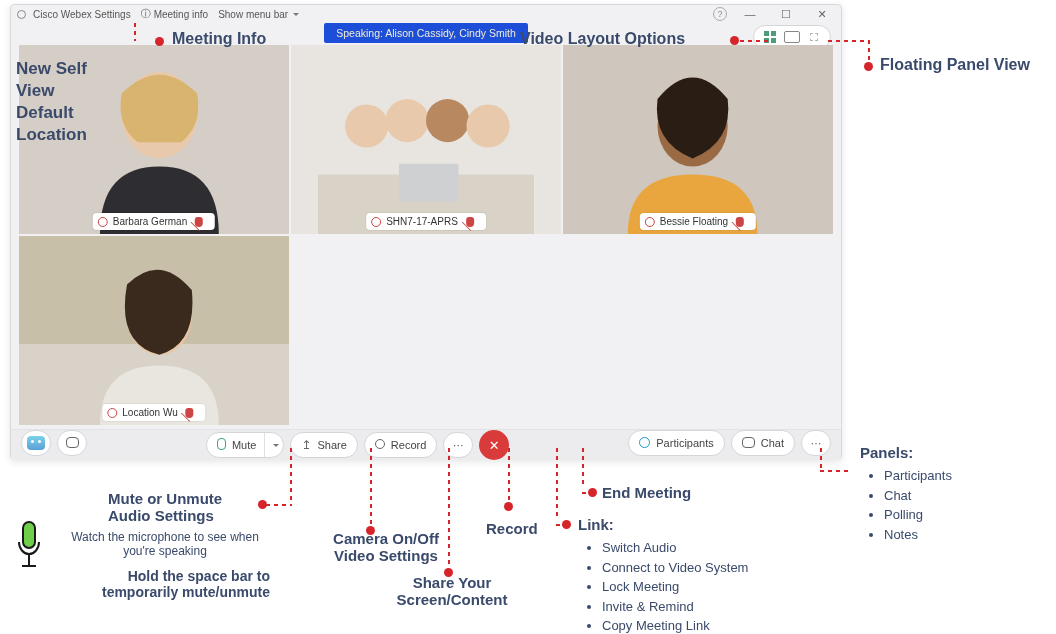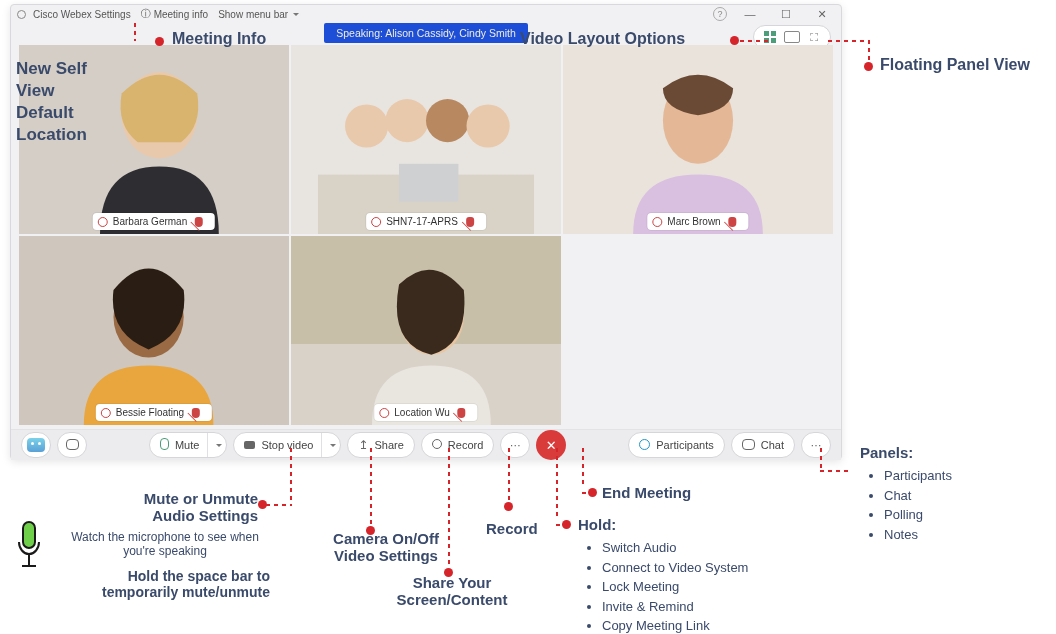--- a/index.html
+++ b/index.html
@@ -82,21 +82,21 @@
   .nameplate .mute{width:8px;height:10px;background:#c44;border-radius:3px 3px 4px 4px;position:relative;}
   .nameplate .mute::after{content:"";position:absolute;left:-2px;top:-1px;width:12px;height:12px;border-left:1.5px solid #c44;transform:rotate(-45deg);}
 
   .selfview-label{
     position:absolute; left:16px; top:58px;
     font-size:17px; font-weight:700; color:#3a4a6b; line-height:1.3;
   }
 
   .bottombar{
     height:44px;
-    display:flex; align-items:center; padding:0 10px; gap:8px;
+    display:flex; align-items:flex-start; padding:0 10px; gap:8px;
     border-top:1px solid #e3e3e6; background:#ececef;
   }
   .left-cluster, .right-cluster{display:flex;gap:6px;}
   .center-cluster{flex:1;display:flex;justify-content:center;gap:6px;align-items:center;}
   .pill{
     background:#fff;border:1px solid #d6d6da;border-radius:16px;
     height:26px;padding:0 10px;display:flex;align-items:center;gap:6px;
     font-size:11px;color:#444;
   }
   .pill.split{padding-right:4px;}
@@ -184,33 +184,20 @@
           <rect x="40" y="44" width="22" height="14" fill="#cfd0d2"></rect>
         </svg>
       <div class="nameplate">
           <span class="ring"></span>
           <span>SHN7-17-APRS</span>
           <span class="mute"></span>
         </div>
     </div>
     <div class="tile">
       <svg viewBox="0 0 100 70">
-          <rect width="100" height="70" fill="#e9e3dc"></rect>
-          <ellipse cx="50" cy="28" rx="13" ry="16" fill="#e4b896"></ellipse>
-          <path d="M26 70 Q26 48 50 48 Q74 48 74 70Z" fill="#d9bfe0"></path>
-          <path d="M37 16 Q50 6 63 16 Q63 24 50 26 Q37 24 37 16Z" fill="#6a4a34"></path>
-        </svg>
-      <div class="nameplate">
-          <span class="ring"></span>
-          <span>Marc Brown</span>
-          <span class="mute"></span>
-        </div>
-    </div>
-    <div class="tile">
-      <svg viewBox="0 0 100 70">
           <rect width="100" height="70" fill="#cfc7bd"></rect>
           <ellipse cx="48" cy="30" rx="13" ry="15" fill="#9a6a44"></ellipse>
           <path d="M24 70 Q24 48 48 48 Q72 48 72 70Z" fill="#e9a63e"></path>
           <path d="M35 20 Q48 4 61 20 Q63 36 48 42 Q33 36 35 20Z" fill="#2a1d14"></path>
         </svg>
       <div class="nameplate">
           <span class="ring"></span>
           <span>Bessie Floating</span>
           <span class="mute"></span>
         </div>
@@ -239,25 +226,20 @@
       <div class="pill iconbtn">
           <span class="chat-ico"></span>
         </div>
     </div>
     <div class="center-cluster">
       <div class="pill split">
           <span class="mic-ico"></span>
           <span>Mute</span>
           <span class="caret chev-down"></span>
         </div>
-      <div class="pill split">
-          <span class="cam-ico"></span>
-          <span>Stop video</span>
-          <span class="caret chev-down"></span>
-        </div>
       <div class="pill">
           <span class="share-ico"></span>
           <span>Share</span>
         </div>
       <div class="pill">
           <span class="rec-ico"></span>
           <span>Record</span>
         </div>
       <div class="pill iconbtn">
           <span class="dots-ico"></span>
@@ -318,30 +300,30 @@
 <div class="reddot" style="left:562px;top:520px;"></div>
 <div class="redline h" style="left:556px;top:524px;width:12px;"></div>
 
 <div class="redline" style="left:582px;top:448px;height:40px;"></div>
 <div class="reddot" style="left:588px;top:488px;"></div>
 <div class="redline h" style="left:582px;top:492px;width:12px;"></div>
 
 <div class="redline" style="left:820px;top:448px;height:22px;"></div>
 <div class="redline h" style="left:820px;top:470px;width:30px;"></div>
 
-<div class="ann" style="left:108px;top:490px;font-size:15px;text-align:right;width:150px;">Mute or Unmute Audio Settings</div>
+<div class="ann" style="left:108px;top:490px;font-size:15px;text-align:left;width:150px;">Mute or Unmute Audio Settings</div>
 <div class="ann sub" style="left:70px;top:530px;width:190px;text-align:center;">Watch the microphone to see when you're speaking</div>
 <div class="ann" style="left:50px;top:568px;width:220px;text-align:right;font-size:14px;">Hold the space bar to temporarily mute/unmute</div>
 
 <div class="ann" style="left:328px;top:530px;font-size:15px;text-align:center;width:116px;">Camera On/Off Video Settings</div>
 <div class="ann" style="left:390px;top:574px;font-size:15px;text-align:center;width:124px;">Share Your Screen/Content</div>
 <div class="ann" style="left:486px;top:520px;font-size:15px;">Record</div>
 <div class="ann" style="left:602px;top:484px;font-size:15px;">End Meeting</div>
 
-<div class="ann" style="left:578px;top:516px;font-size:15px;">Hold:</div>
+<div class="ann" style="left:578px;top:516px;font-size:15px;">Link:</div>
 <ul class="bullet-list" style="position:absolute;left:584px;top:534px;">
   <li>Switch Audio</li>
   <li>Connect to Video System</li>
   <li>Lock Meeting</li>
   <li>Invite &amp; Remind</li>
   <li>Copy Meeting Link</li>
 </ul>
 
 <div class="ann" style="left:860px;top:444px;font-size:15px;">Panels:</div>
 <ul class="bullet-list" style="position:absolute;left:866px;top:462px;">

